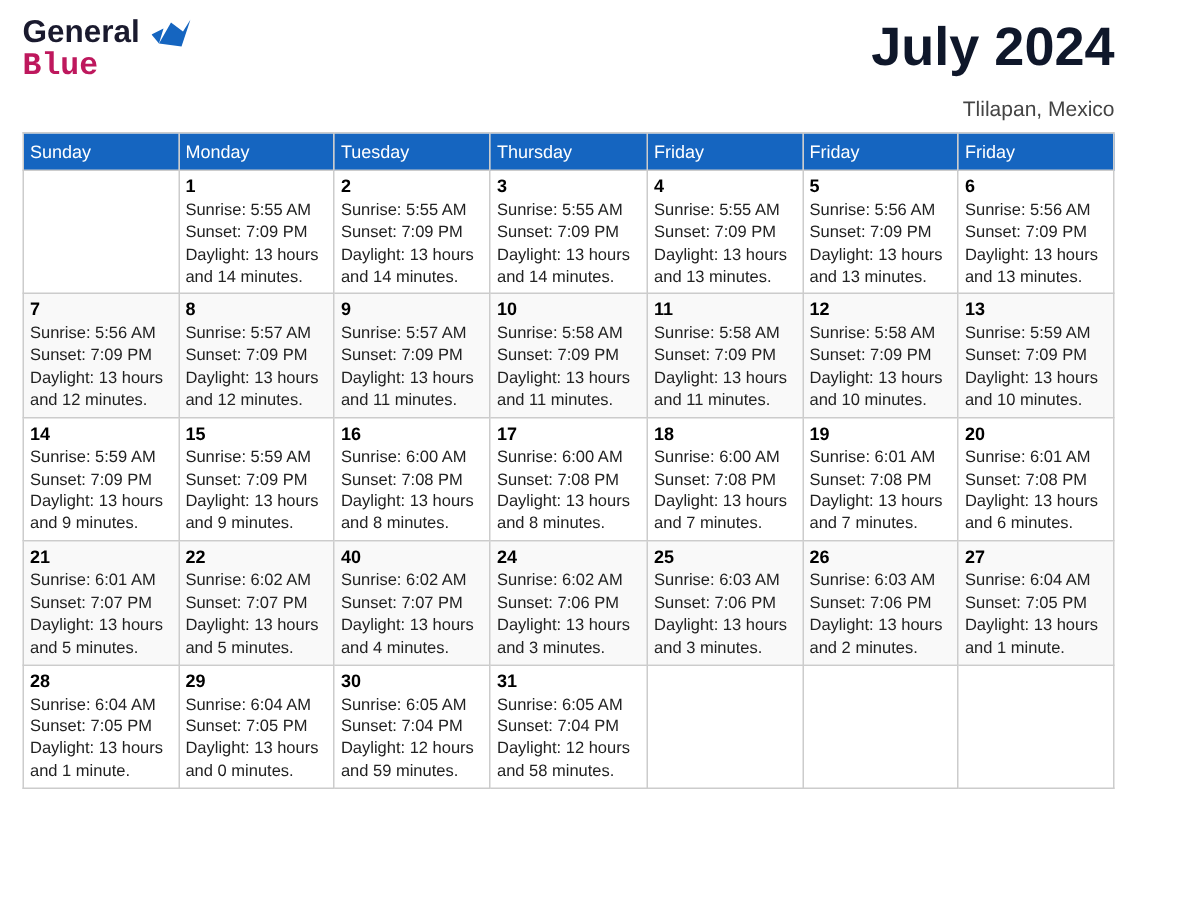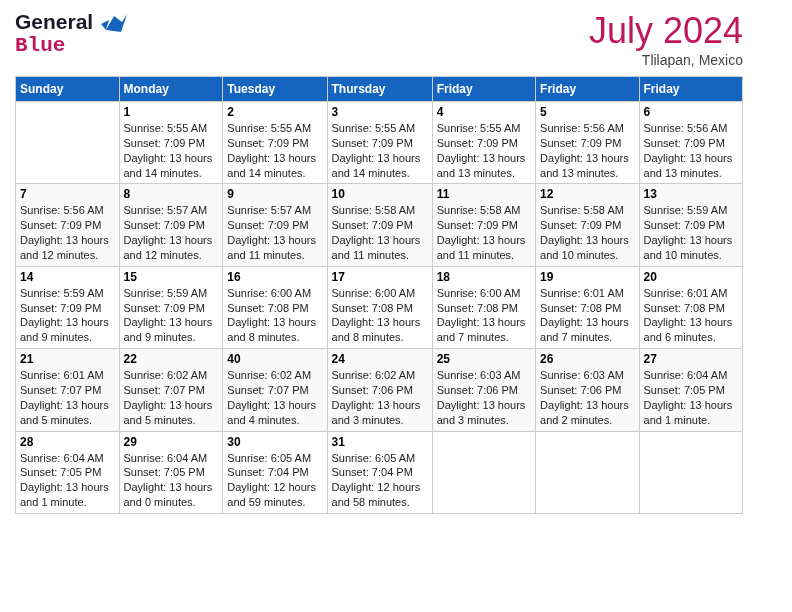--- a/index.html
+++ b/index.html
@@ -22,39 +22,40 @@
     }
     .logo {
       display: flex;
       align-items: center;
     }
     .title-block {
       text-align: right;
     }
     .month-year {
       font-size: 36px;
-      font-weight: normal;
-      color: #be185d;
+      font-weight: bold;
+      color: #0f172a;
     }
     .location {
       font-size: 14px;
       color: #444;
+      margin-top: 12px;
     }
     table {
       width: 100%;
       border-collapse: collapse;
       font-size: 10px;
     }
     thead tr th {
       background-color: #1565c0;
       color: #fff;
       padding: 5px 4px;
       text-align: left;
       font-size: 12px;
-      font-weight: bold;
+      font-weight: normal;
       border: 1px solid #ccc;
     }
     tbody tr td {
       border: 1px solid #ccc;
       vertical-align: top;
       padding: 3px 4px;
       height: 78px;
       width: 113px;
     }
     .day-num {

